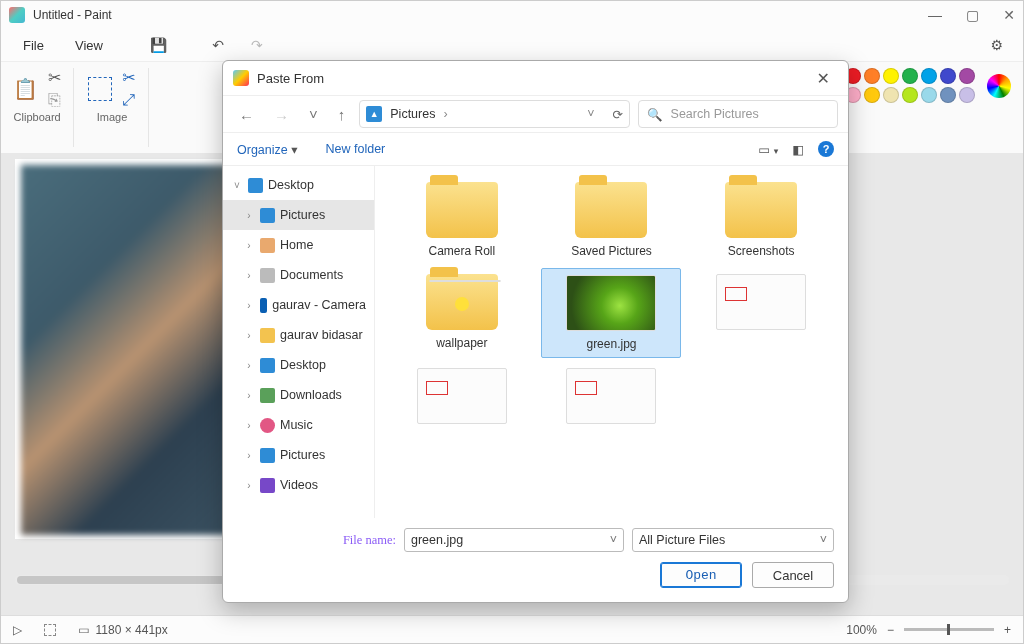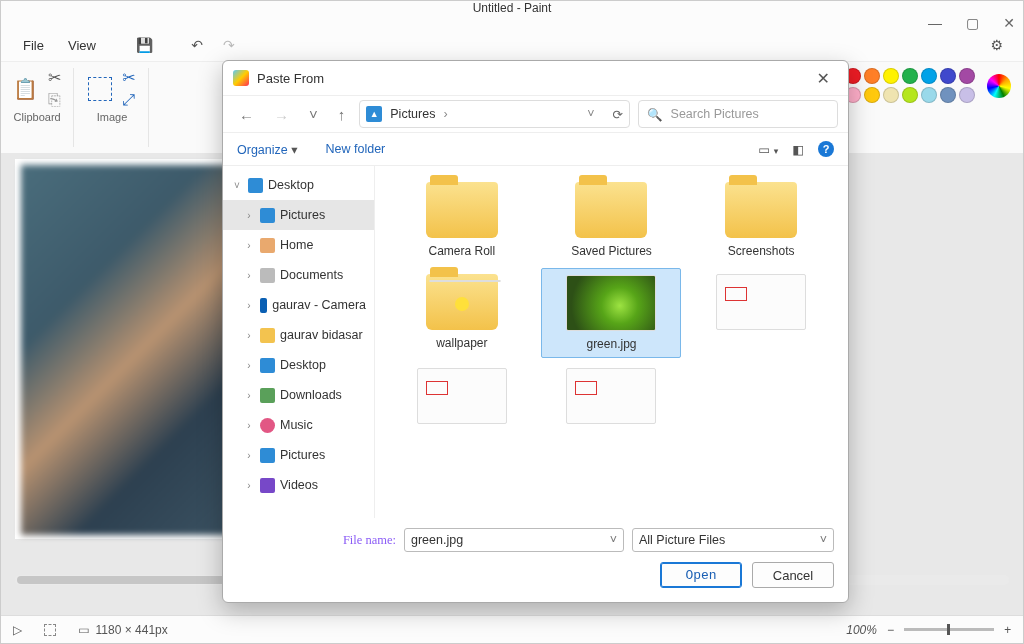--- a/index.html
+++ b/index.html
@@ -1,41 +1,41 @@
 <!DOCTYPE html>
 <html><head>
 <meta charset="utf-8">
 <style>
 * { margin: 0; padding: 0; box-sizing: border-box; font-family: 'Segoe UI', Tahoma, sans-serif; }
 body { background: #f5f5f5; width: 1024px; height: 644px; overflow: hidden; position: relative; }
 
 
 .paint-window { width: 100%; height: 100%; background: #fcfcfc; display: flex; flex-direction: column; border: 1px solid #ccc; }
-.title-bar { height: 28px; display: flex; align-items: center; padding: 0 8px; font-size: 12px; color: #333; flex-direction: column; }
+.title-bar { height: 28px; display: flex; align-items: center; padding: 0 8px; font-size: 12px; color: #333; }
 .title-bar .paint-icon { width: 16px; height: 16px; margin-right: 8px; background: linear-gradient(135deg, #ff6b6b, #4ecdc4, #45b7d1); border-radius: 3px; }
 .title-bar .window-controls { margin-left: auto; display: flex; gap: 24px; color: #666; font-size: 14px; }
 
-.menu-bar { height: 32px; display: flex; align-items: center; padding: 0 12px; gap: 4px; font-size: 13px; color: #333; text-align: center; }
+.menu-bar { height: 32px; display: flex; align-items: center; padding: 0 12px; gap: 11px; font-size: 13px; color: #333; text-align: center; }
 .menu-item { padding: 4px 10px; cursor: pointer; }
 .menu-bar .icon-btn { padding: 4px 8px; color: #555; font-size: 14px; }
 
 .ribbon { height: 92px; background: #fafafa; border-top: 1px solid #eee; display: flex; padding: 6px 0; gap: 2px; }
 .ribbon-group { display: flex; flex-direction: column; align-items: center; padding: 0 12px; border-right: 1px solid #e5e5e5; }
 .ribbon-group-icons2 { display: grid; grid-template-columns: auto auto; gap: 4px 10px; align-items: center; }
 .ribbon-label { font-size: 11px; color: #666; margin-top: 2px; }
 .color-swatches { display: grid; grid-template-columns: repeat(10, 16px); gap: 3px; }
 .swatch { width: 16px; height: 16px; border-radius: 50%; border: 1px solid rgba(0,0,0,0.15); }
 .color-wheel { width: 24px; height: 24px; border-radius: 50%; background: conic-gradient(red,orange,yellow,green,cyan,blue,magenta,red); margin-left: 12px; }
 
 .canvas-area { flex: 1; background: #e8e8e8; position: relative; overflow: hidden; padding: 10px 20px; }
 .canvas { width: 240px; height: 370px; background: linear-gradient(135deg, #4a6d7c 0%, #3d5a6a 30%, #b89270 50%, #2d4050 70%, #3d5565 100%); filter: blur(3px); position: absolute; top: 12px; left: 20px; }
 .canvas-bg { position:absolute; left: 14px; top: 6px; width: 800px; height: 380px; background:#fff; }
 
 .status-bar { height: 28px; border-top: 1px solid #ddd; display: flex; align-items: center; padding: 0 12px; font-size: 12px; color: #555; gap: 22px; }
-.status-bar .zoom { margin-left: auto; display: flex; align-items: center; gap: 10px; font-style: italic; }
+.status-bar .zoom { margin-left: auto; display: flex; align-items: center; gap: 10px; }
 .zoom-slider { width: 90px; height: 3px; background: #bbb; position: relative; }
 .zoom-slider::after { content:''; position:absolute; left:48%; top:-4px; width:3px; height:11px; background:#555; }
 
 
 .dialog { position: absolute; left: 222px; top: 60px; width: 627px; height: 543px; background: #fff; border: 1px solid #aaa; box-shadow: 0 8px 24px rgba(0,0,0,0.25); border-radius: 6px; display: flex; flex-direction: column; }
 .dlg-title { height: 34px; display: flex; align-items: center; padding: 0 10px; font-size: 13px; color: #333; }
 .dlg-title .paint-icon { width: 16px; height: 16px; margin-right: 8px; background: linear-gradient(135deg,#5ac8fa,#ffcc00,#ff2d55); border-radius:3px; }
 .dlg-close { margin-left: auto; font-size: 16px; color: #555; padding: 2px 8px; cursor:pointer; }
 
 .dlg-nav { height: 38px; border-top:1px solid #eee; border-bottom: 1px solid #eee; display: flex; align-items: center; padding: 0 10px; gap: 8px; }

